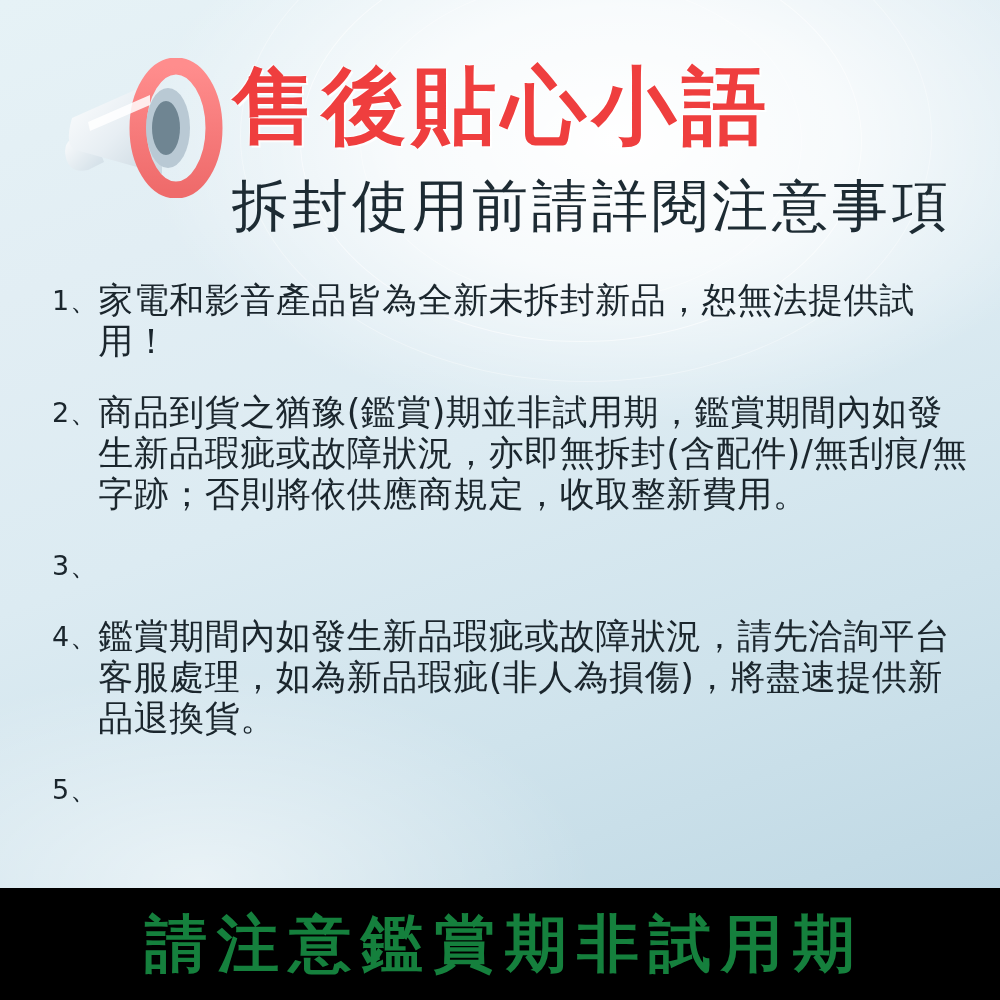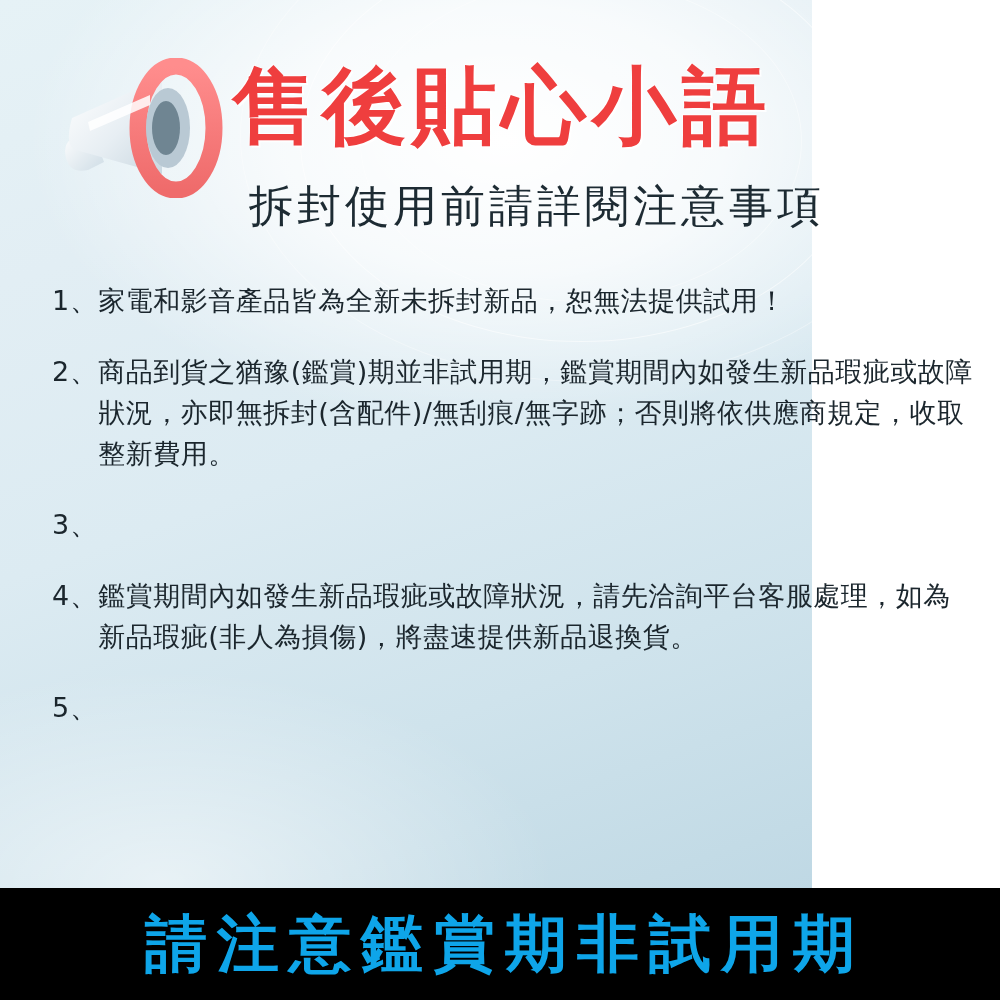--- a/index.html
+++ b/index.html
@@ -7,21 +7,21 @@
     padding: 0;
   }
   body {
     width: 1000px;
     height: 1000px;
     font-family: "DejaVu Sans", "Liberation Sans", sans-serif;
     overflow: hidden;
   }
   #page {
     position: relative;
-    width: 812px;
+    width: 1000px;
     height: 1000px;
     background:
       radial-gradient(ellipse 700px 420px at 62% 14%, #ffffff 0%, rgba(255,255,255,0.75) 32%, rgba(255,255,255,0.0) 68%),
       radial-gradient(ellipse 560px 300px at 20% 88%, rgba(255,255,255,0.55) 0%, rgba(255,255,255,0.0) 70%),
       linear-gradient(160deg, #e6f2f6 0%, #e2eef4 22%, #dcebf2 45%, #cfe3ec 68%, #c3dbe6 86%, #b9d4e2 100%);
   }
   
   .ring {
     position: absolute;
     border-radius: 50%;
@@ -54,24 +54,24 @@
     font-size: 84px;
     line-height: 96px;
     font-weight: bold;
     color: #ef3e3e;
     letter-spacing: 6px;
     text-shadow: 2px 2px 0 rgba(255,255,255,0.85), -1px -1px 0 rgba(255,255,255,0.7);
     white-space: nowrap;
   }
   .subtitle {
     position: absolute;
-    left: 249px;
+    left: 232px;
     top: 178px;
     width: 700px;
-    font-size: 44px;
+    font-size: 56px;
     line-height: 56px;
     color: #1d2b33;
     letter-spacing: 4px;
     white-space: nowrap;
   }
 
   
   .list {
     position: absolute;
     left: 0;
@@ -87,39 +87,39 @@
   }
   .item .num {
     flex: 0 0 auto;
     font-size: 27px;
     line-height: 41px;
     letter-spacing: 1px;
     white-space: nowrap;
   }
   .item .txt {
     flex: 1 1 auto;
-    font-size: 27px;
+    font-size: 35px;
     line-height: 41px;
     letter-spacing: 0.5px;
   }
 
   
   .footer {
     position: absolute;
     left: 0;
     bottom: 0;
     width: 1000px;
     height: 112px;
     background: #000000;
     display: flex;
     align-items: center;
     justify-content: center;
   }
   .footer .ftext {
-    color: #0ea5e9;
+    color: #15803d;
     font-size: 62px;
     line-height: 70px;
     font-weight: bold;
     letter-spacing: 10px;
     white-space: nowrap;
     padding-left: 10px;
   }
 </style>
 </head>
 <body>

